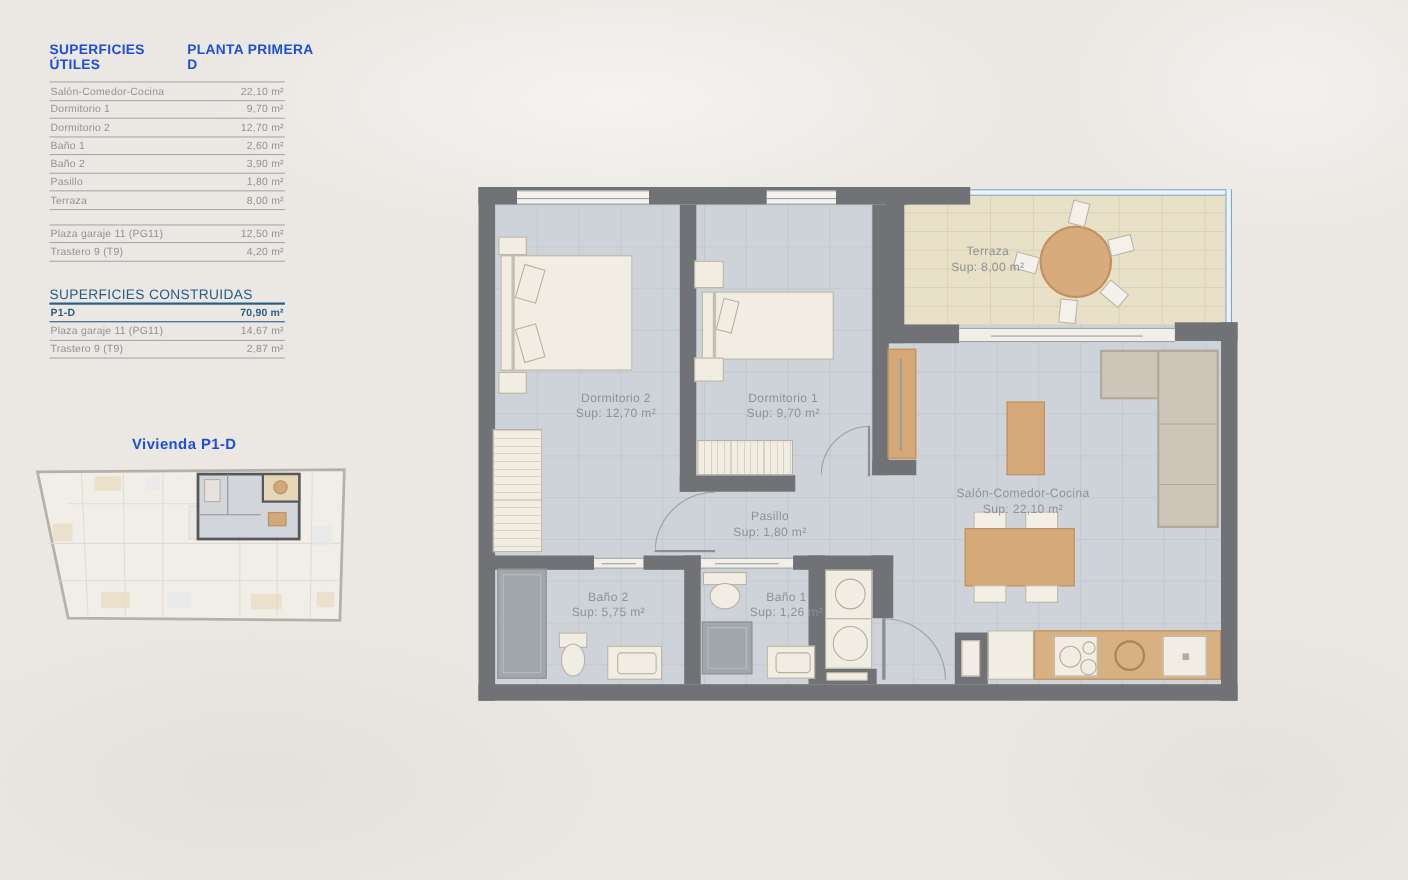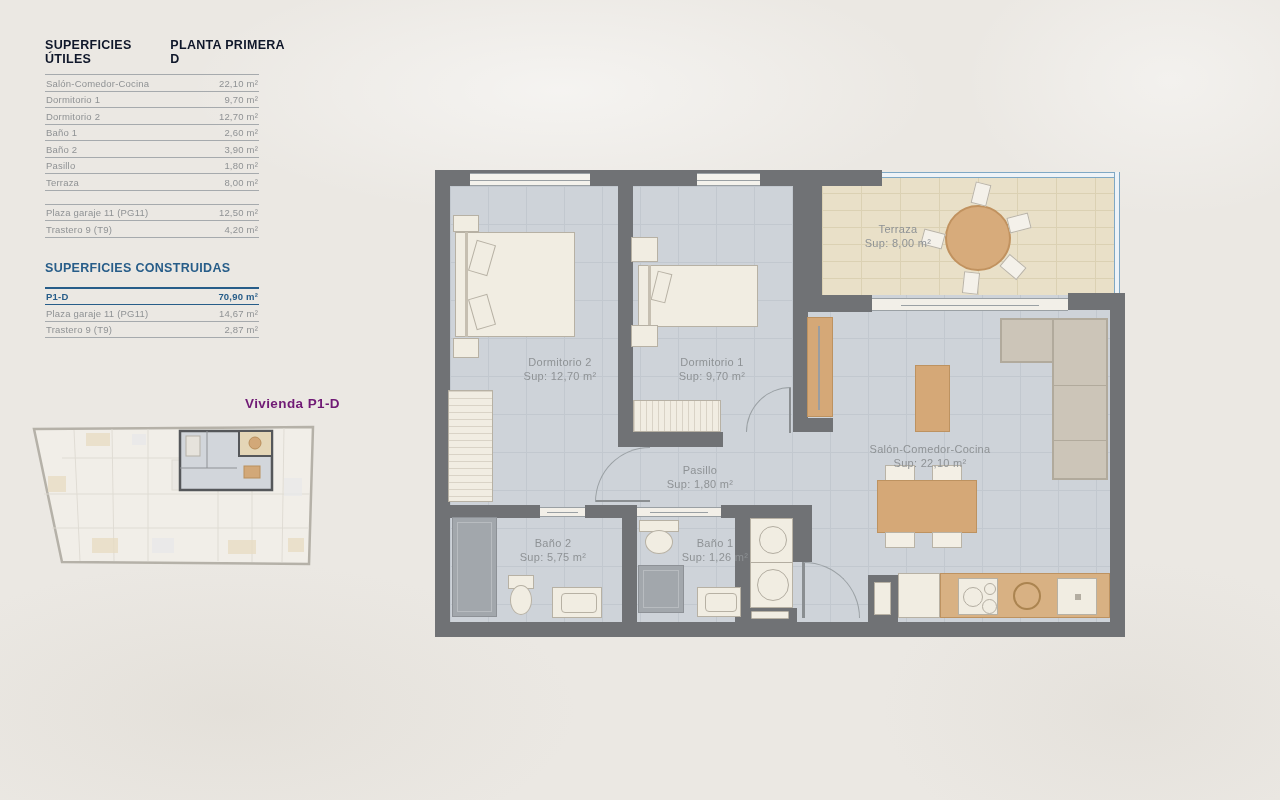--- a/index.html
+++ b/index.html
@@ -11,31 +11,31 @@
   .abs{position:absolute;}
   
   .blob{position:absolute;pointer-events:none;}
   .blob1{left:180px;top:-40px;width:760px;height:260px;background:radial-gradient(ellipse at center, rgba(255,255,255,.5), rgba(255,255,255,0) 70%);}
   .blob2{left:-120px;top:560px;width:700px;height:300px;background:radial-gradient(ellipse at center, rgba(203,197,185,.22), rgba(203,197,185,0) 70%);}
   .blob3{left:880px;top:560px;width:500px;height:300px;background:radial-gradient(ellipse at center, rgba(210,205,196,.25), rgba(210,205,196,0) 70%);}
   .blob4{left:960px;top:-60px;width:420px;height:280px;background:radial-gradient(ellipse at center, rgba(255,255,255,.4), rgba(255,255,255,0) 70%);}
 
   
   .panel{position:absolute;left:45px;top:38px;width:250px;}
-  .hdr{width:242px;display:flex;justify-content:space-between;color:#0f172a;font-weight:bold;font-size:12.5px;letter-spacing:.3px;}
+  .hdr{width:242px;display:flex;justify-content:space-between;color:#1d4ed8;font-weight:bold;font-size:12.5px;letter-spacing:.3px;}
   .tbl{width:214px;margin-top:8px;border-top:1px solid #a6aaad;}
   .trow{display:flex;justify-content:space-between;align-items:baseline;font-size:9.5px;color:#8f9294;padding:2.5px 1px 2px 1px;border-bottom:1px solid #a6aaad;letter-spacing:.2px;}
   .trow .v{white-space:nowrap;}
   .trow.total{color:#275d89;font-weight:bold;border-top:2px solid #275d89;border-bottom:2px solid #275d89;margin-top:-1px;}
   .trow.hl{color:#275d89;font-weight:bold;border-bottom:1px solid #275d89;}
   .tbl.annex{margin-top:13px;}
-  .tbl.constr{margin-top:12px;border-top:2px solid #275d89;}
-  .hdr2{margin-top:23px;color:#275d89;font-weight:bold;font-size:12.5px;letter-spacing:.3px;}
-
-  .vivienda-title{position:absolute;left:120px;top:396px;width:220px;text-align:right;color:#701a75;font-weight:bold;font-size:13.5px;letter-spacing:.4px;}
+  .tbl.constr{margin-top:0;border-top:2px solid #275d89;}
+  .hdr2{margin-top:23px;color:#275d89;font-weight:normal;font-size:12.5px;letter-spacing:.3px;}
+
+  .vivienda-title{position:absolute;left:120px;top:396px;width:220px;text-align:left;color:#1d4ed8;font-weight:bold;font-size:13.5px;letter-spacing:.4px;}
 
   
   .plan{position:absolute;left:435px;top:170px;width:690px;height:467px;}
   .wall{position:absolute;background:#707275;}
   .tiles{position:absolute;background-color:#ced3d9;
     background-image:linear-gradient(#c2c8cf 1px, transparent 1px),linear-gradient(90deg,#c2c8cf 1px, transparent 1px);
     background-size:38px 38px;}
   .terrace{position:absolute;background-color:#e9e0c8;
     background-image:linear-gradient(#dbd1b3 1px, transparent 1px),linear-gradient(90deg,#dbd1b3 1px, transparent 1px);
     background-size:39px 17px;}

